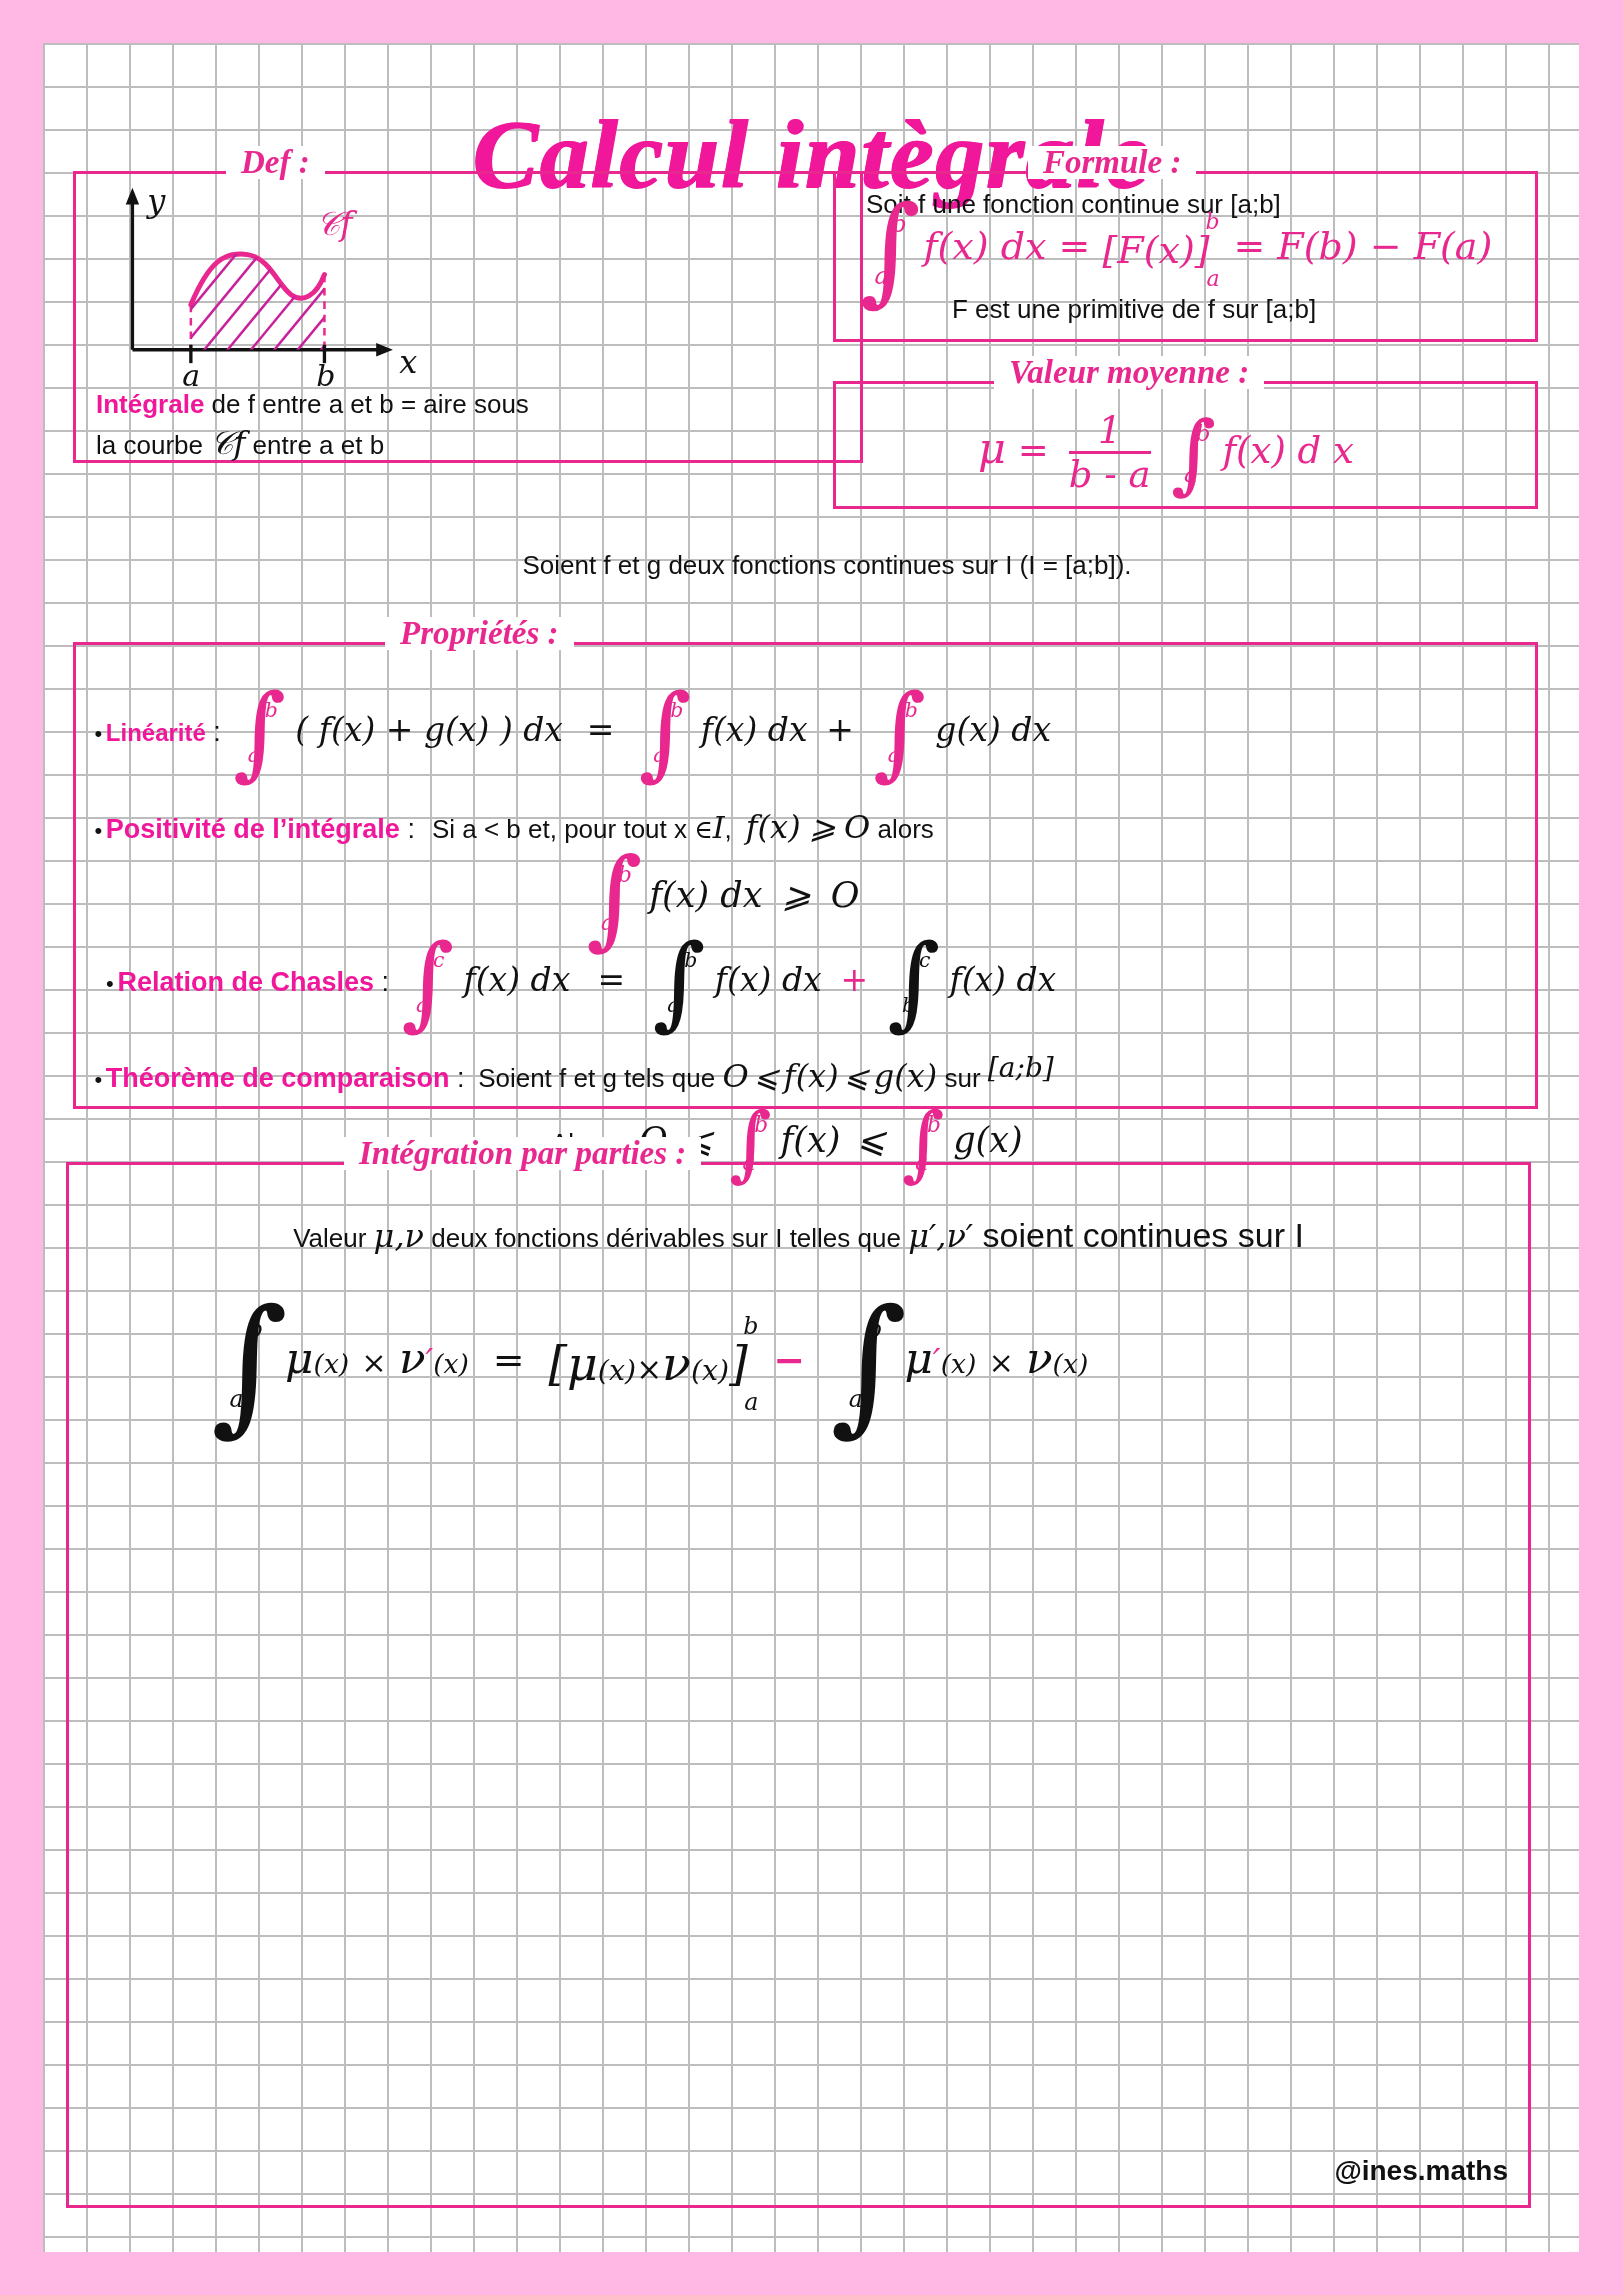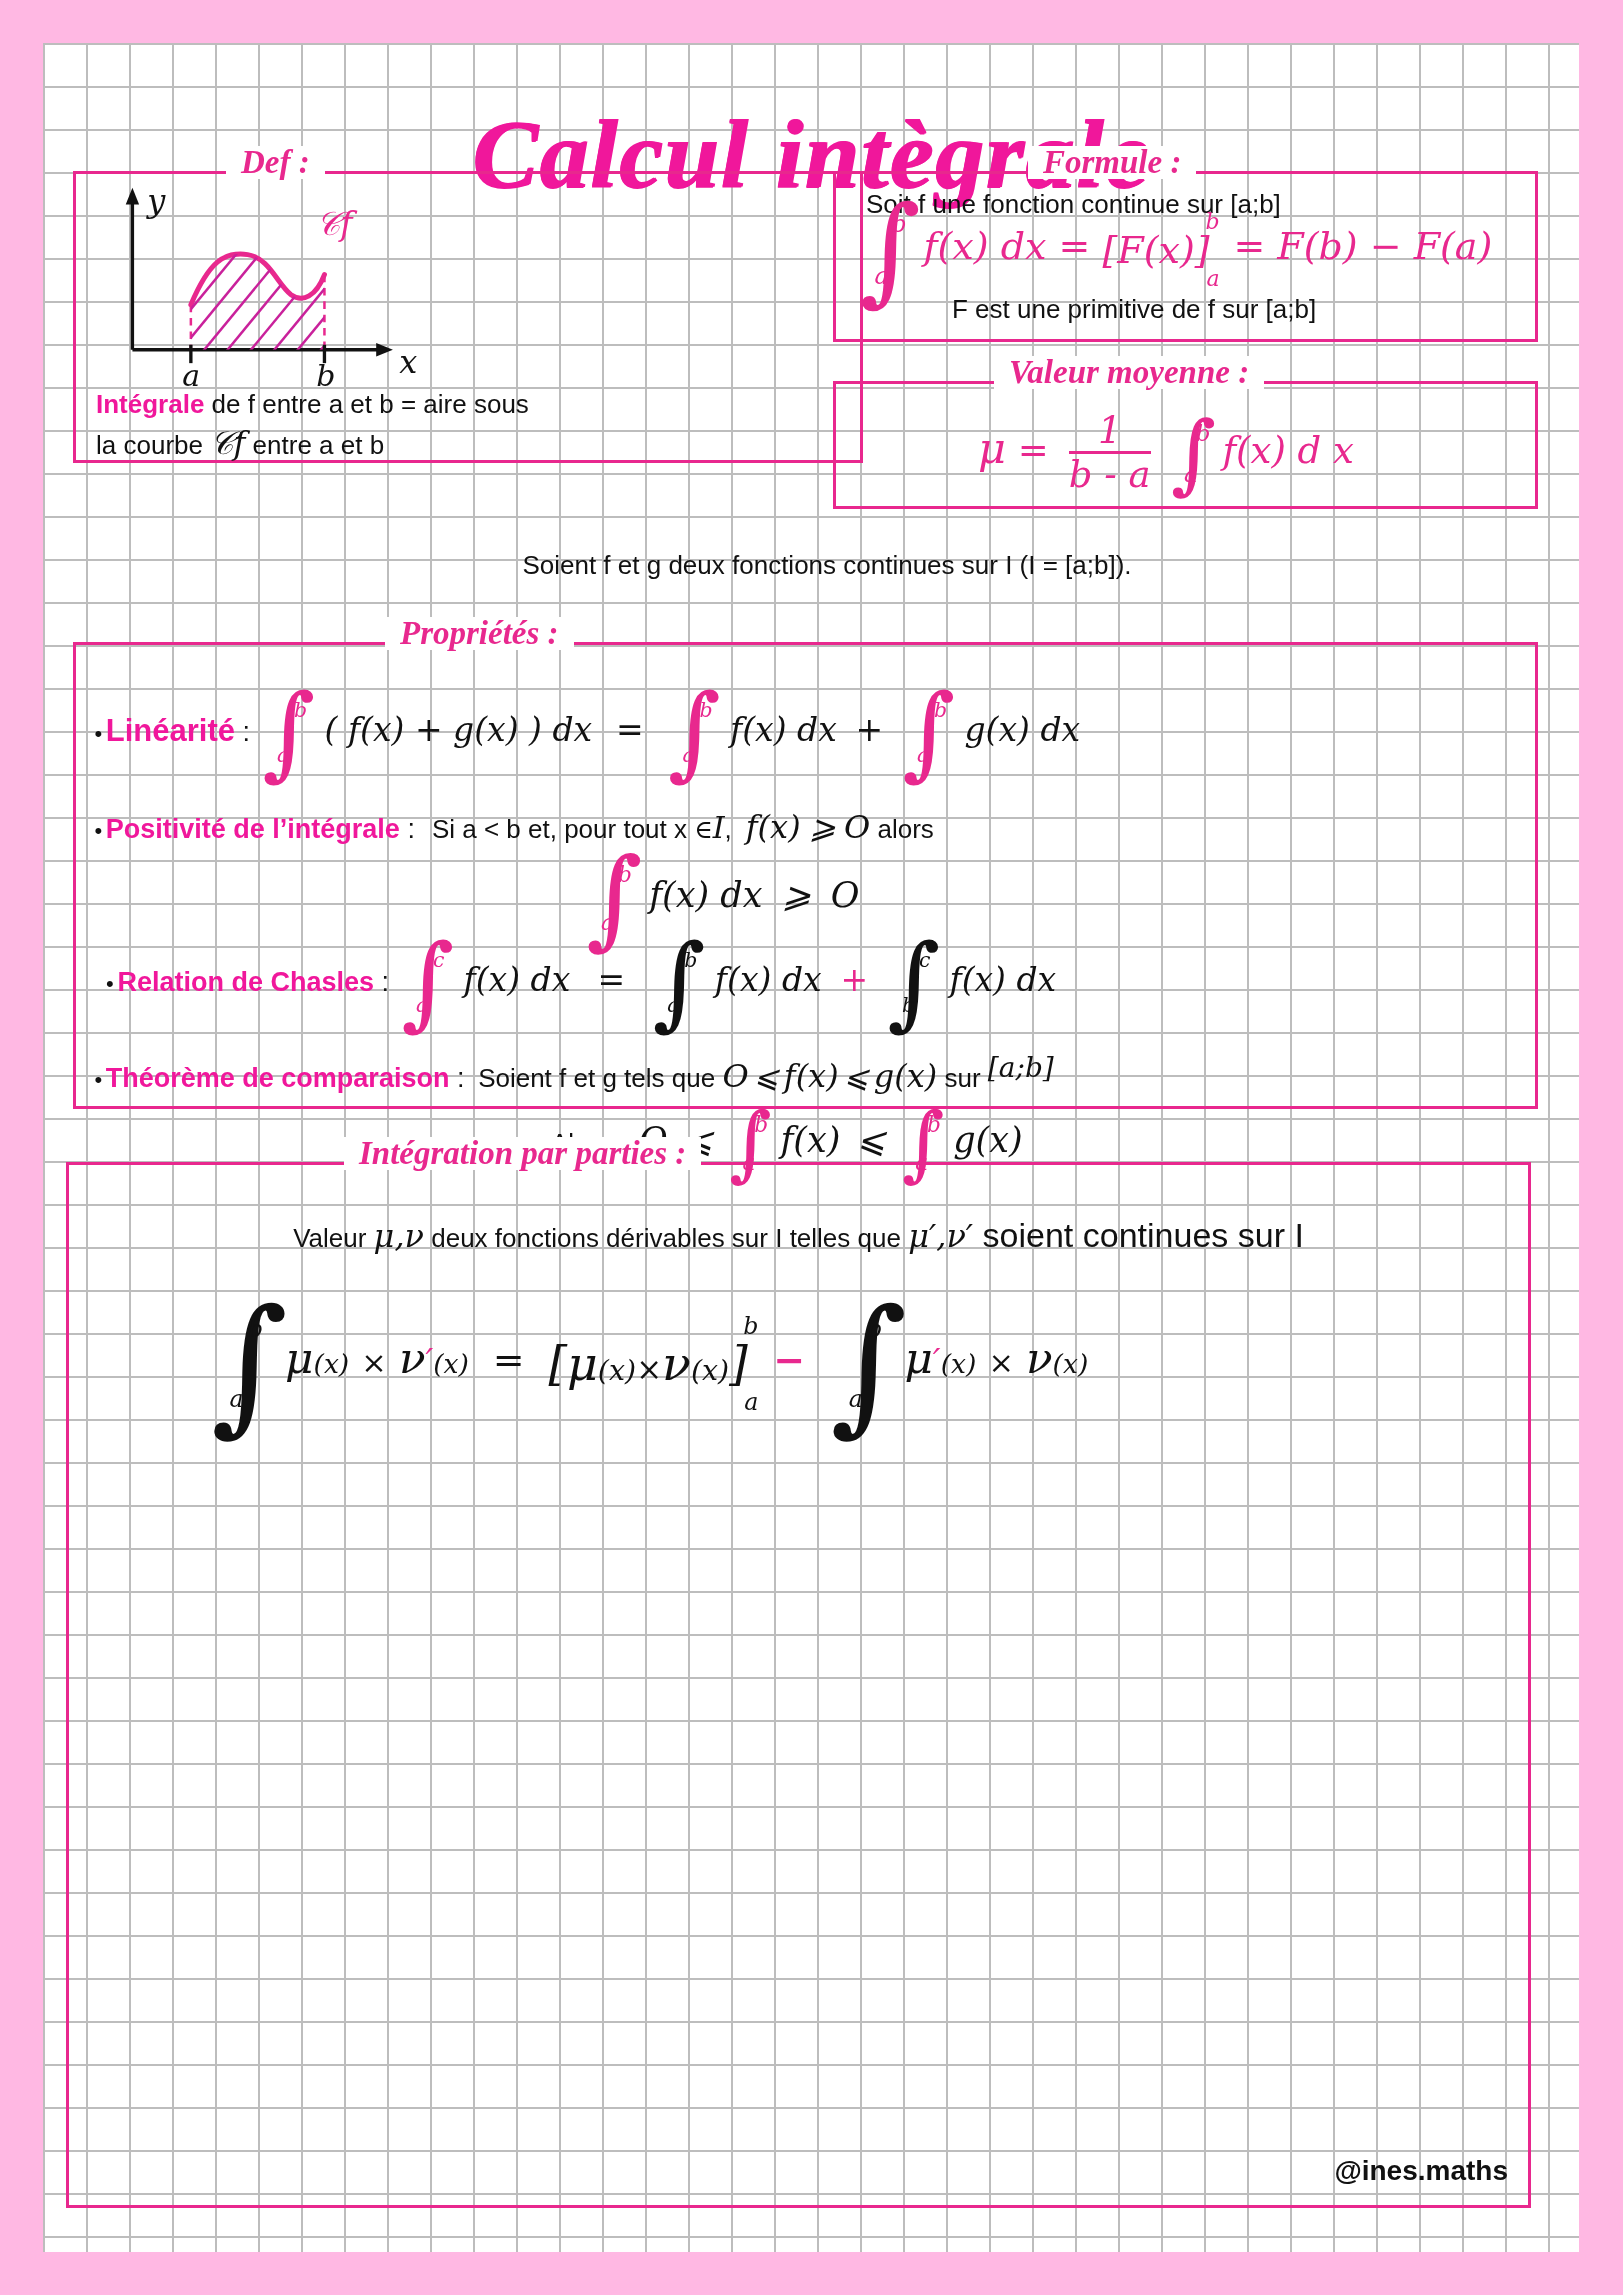--- a/index.html
+++ b/index.html
@@ -219,21 +219,21 @@
     </div>
   </div>
 
   <div class="txt" style="position:absolute; left:0; right:0; top:505px; text-align:center; font-size:26px;padding-left:32px;">Soient f et g deux fonctions continues sur I (I = [a;b]).</div>
 
   <div class="pinkbox" style="left:30px; top:599px; width:1465px; height:467px;">
     <div class="boxtitle" style="left:309px;">Propriétés  :</div>
 
     <div style="position:absolute; left:18.4px; top:65px; white-space:nowrap;">
       <span class="txt" style="font-size:22px;">•</span>
-      <span class="txt hi" style="font-size:31px;">Linéarité</span><span class="txt" style="font-size:27px;"> :</span>
+      <span class="txt hi" style="font-size:24px;">Linéarité</span><span class="txt" style="font-size:27px;"> :</span>
       <span class="math" style="font-size:33px; margin-left:8.3px;">
         <span class="intg big mpink">
           <span class="sym">∫</span>
           <span class="up">b</span>
           <span class="lo">a</span>
         </span>
         <span>( f(x) + g(x) ) dx</span>
         <span style="margin:0 13.3px;">=</span>
         <span class="intg big mpink">
           <span class="sym">∫</span>

